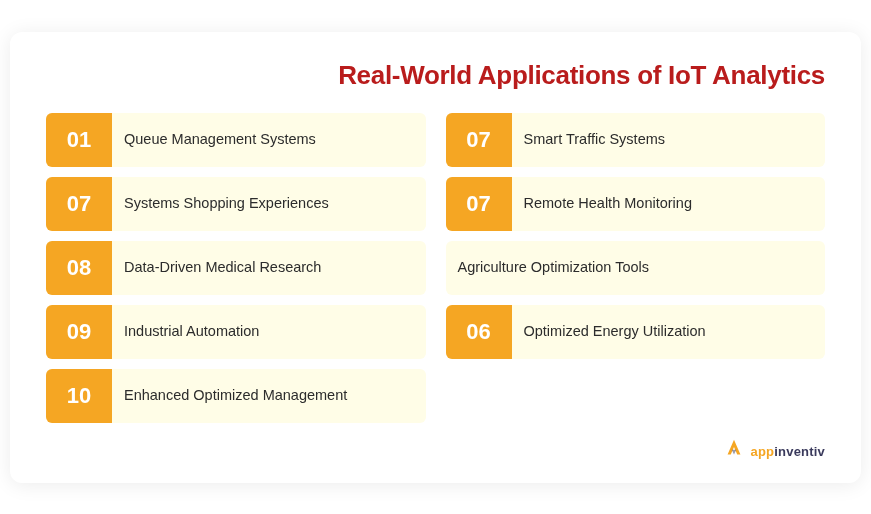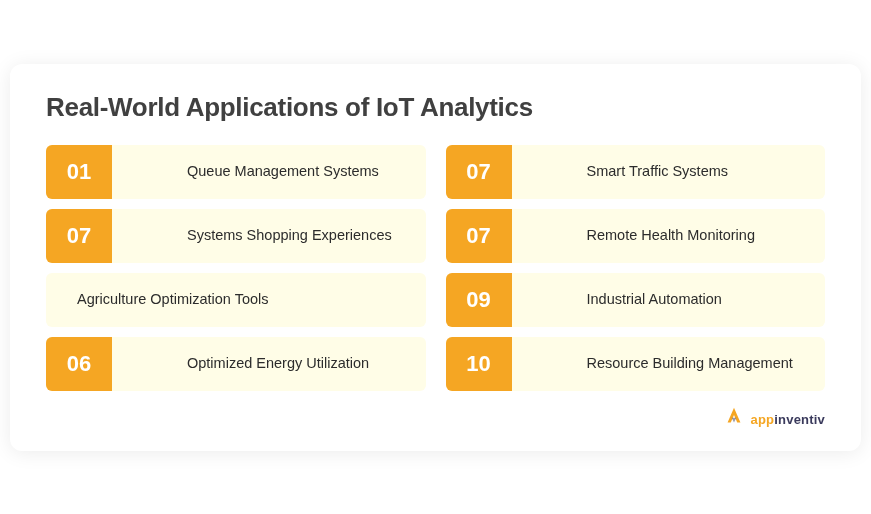--- a/index.html
+++ b/index.html
@@ -13,55 +13,54 @@
       justify-content: center;
     }
     .card {
       background: #ffffff;
       border-radius: 12px;
       padding: 28px 36px 24px 36px;
       width: 851px;
       box-shadow: 0 2px 20px rgba(0,0,0,0.08);
     }
     .title {
-      text-align: left;
+      text-align: right;
       font-size: 26px;
       font-weight: 800;
-      color: #404040;
+      color: #b91c1c;
       margin-bottom: 22px;
       letter-spacing: -0.3px;
     }
     .grid {
       display: grid;
       grid-template-columns: 1fr 1fr;
       gap: 10px 20px;
     }
     .item {
       display: flex;
       align-items: center;
       background: #fffde7;
       border-radius: 6px;
       overflow: hidden;
       min-height: 54px;
-      gap: 44px;
     }
     .number-badge {
       background: #f5a623;
       color: #ffffff;
       font-size: 22px;
       font-weight: 800;
       min-width: 66px;
       height: 54px;
       display: flex;
       align-items: center;
       justify-content: center;
       flex-shrink: 0;
     }
     .item-label {
-      padding: 10px 31px;
+      padding: 10px 12px;
       font-size: 14.5px;
       color: #2c2c2c;
       font-weight: 500;
       line-height: 1.3;
     }
     .footer {
       display: flex;
       justify-content: flex-end;
       align-items: flex-end;
       margin-top: 14px;
@@ -98,33 +97,37 @@
       </div>
       <div class="item">
         <div class="number-badge">07</div>
         <div class="item-label">Systems Shopping Experiences</div>
       </div>
       <div class="item">
         <div class="number-badge">07</div>
         <div class="item-label">Remote Health Monitoring</div>
       </div>
       <div class="item">
+        <div class="number-badge">08</div>
+        <div class="item-label">Data-Driven Medical Research</div>
+      </div>
+      <div class="item">
         <div class="item-label">Agriculture Optimization Tools</div>
       </div>
       <div class="item">
         <div class="number-badge">09</div>
         <div class="item-label">Industrial Automation</div>
       </div>
       <div class="item">
         <div class="number-badge">06</div>
         <div class="item-label">Optimized Energy Utilization</div>
       </div>
       <div class="item">
         <div class="number-badge">10</div>
-        <div class="item-label">Resource Building Management</div>
+        <div class="item-label">Enhanced Optimized Management</div>
       </div>
     </div>
   <div class="footer">
     <svg class="logo-icon" viewBox="0 0 24 24" fill="none" xmlns="http://www.w3.org/2000/svg">
       <polygon points="12,3 5,19 8.5,19 12,11 15.5,19 19,19" fill="#f5a623" stroke="none"></polygon>
       <polygon points="9.5,14 14.5,14 12,19" fill="#3a3a5c" stroke="none" opacity="0.5"></polygon>
     </svg>
     <span class="logo-text"><span>app</span>inventiv</span>
   </div>
 </div>

